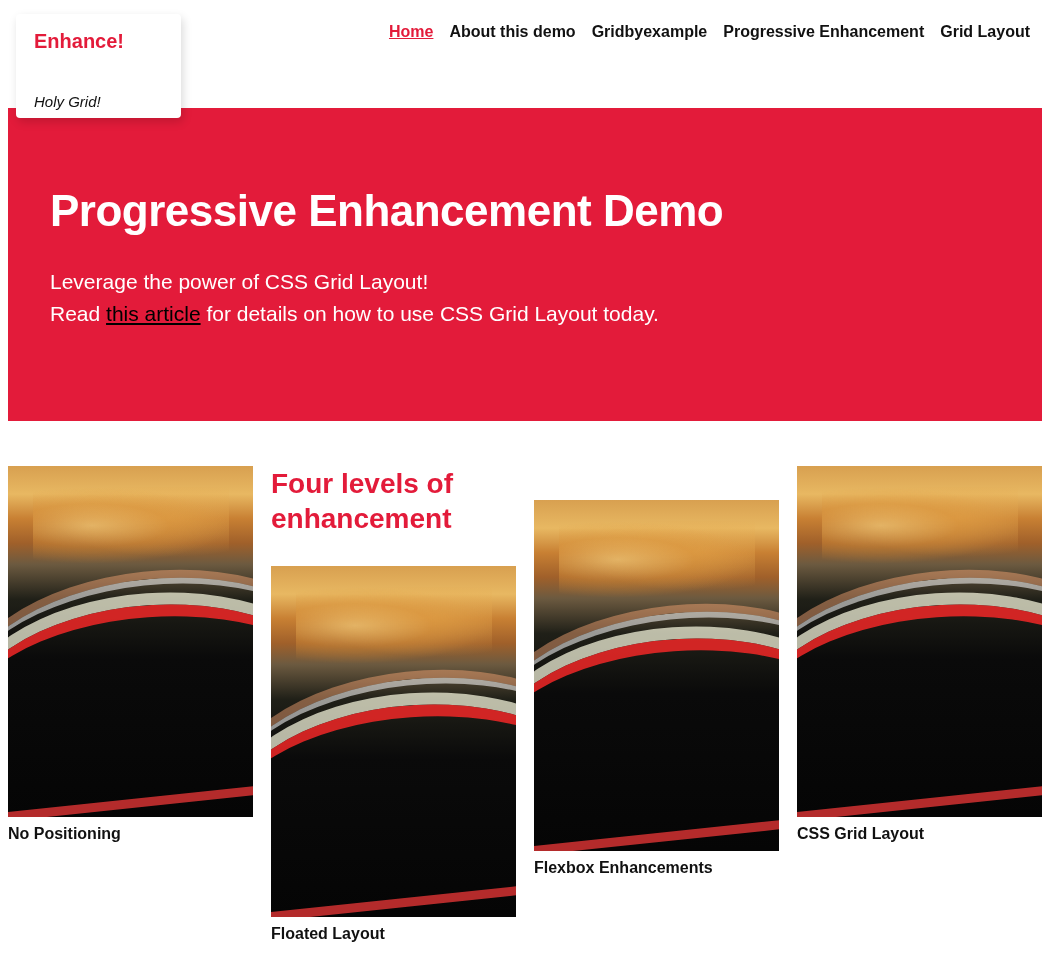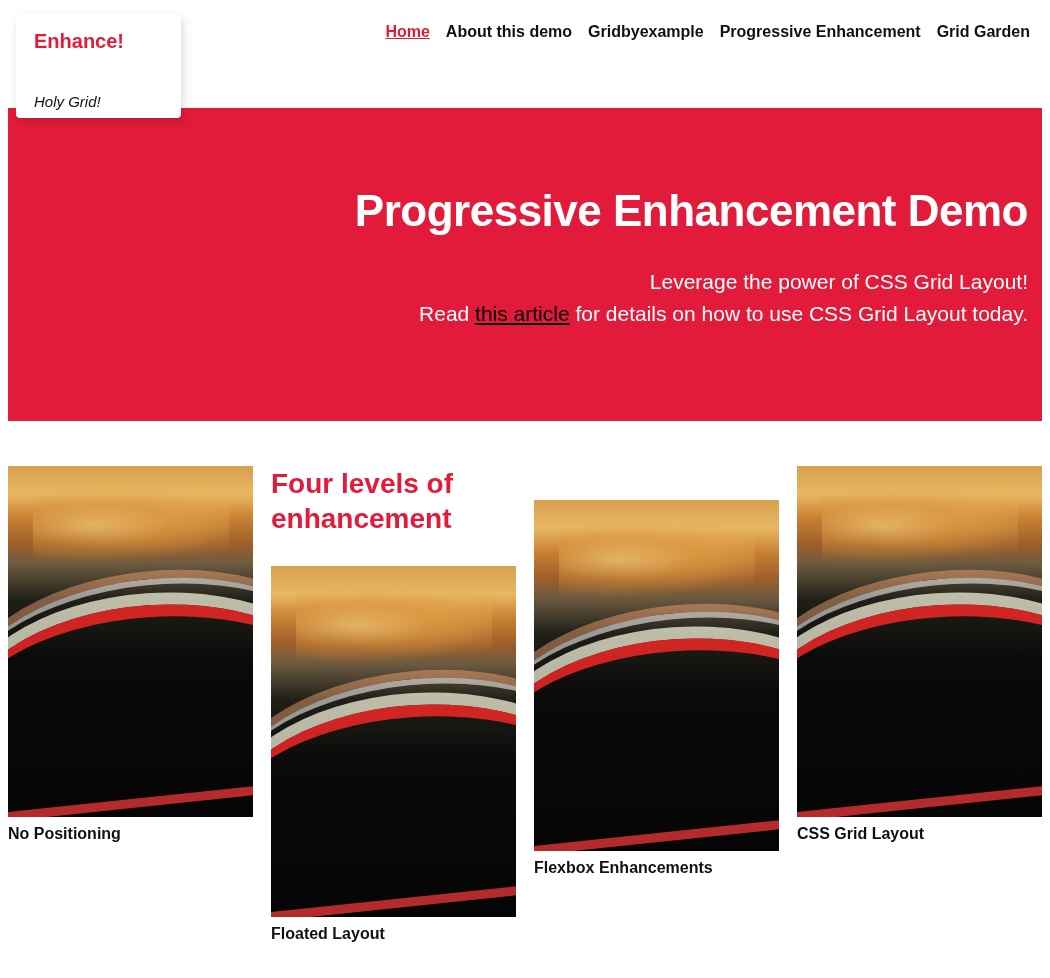--- a/index.html
+++ b/index.html
@@ -72,23 +72,23 @@
   }
   nav a.active {
     color: var(--red);
     text-decoration: underline;
   }
 
   
   .hero {
     background: var(--red);
     color: #fff;
-    text-align: right;
+    text-align: left;
     margin: 45px 8px 0;
-    padding: 78px 14px 92px;
+    padding: 78px 42px 92px;
   }
   .hero h1 {
     font-size: 44px;
     font-weight: 800;
     margin-bottom: 30px;
     letter-spacing: -0.5px;
   }
   .hero p {
     font-size: 21px;
     line-height: 1.5;
@@ -175,21 +175,21 @@
   <p>Holy Grid!</p>
 </div>
 
 <header>
   <div class="brand">Grid.today!</div>
   <nav>
     <a class="active">Home</a>
     <a>About this demo</a>
     <a>Gridbyexample</a>
     <a>Progressive Enhancement</a>
-    <a>Grid Garden</a>
+    <a>Grid Layout</a>
   </nav>
 </header>
 
 <section class="hero">
   <h1>Progressive Enhancement Demo</h1>
   <p>Leverage the power of CSS Grid Layout!</p>
   <p>
     <span>Read </span><a href="#">this article</a><span> for details on how to use CSS Grid Layout today.</span>
   </p>
 </section>

